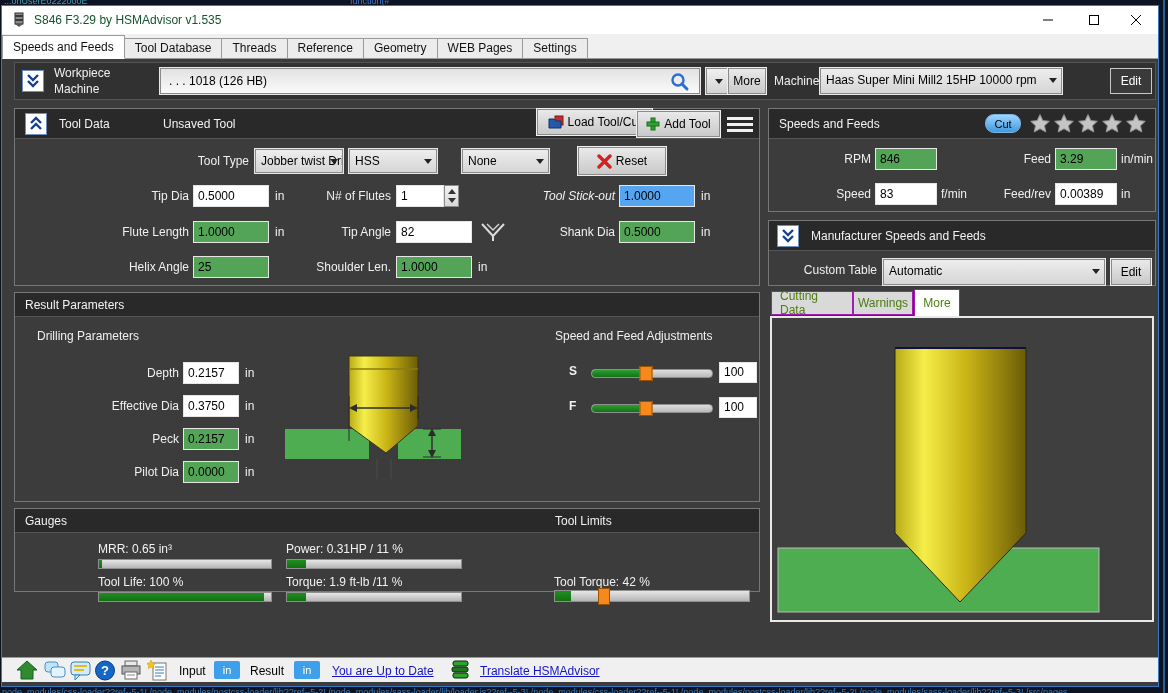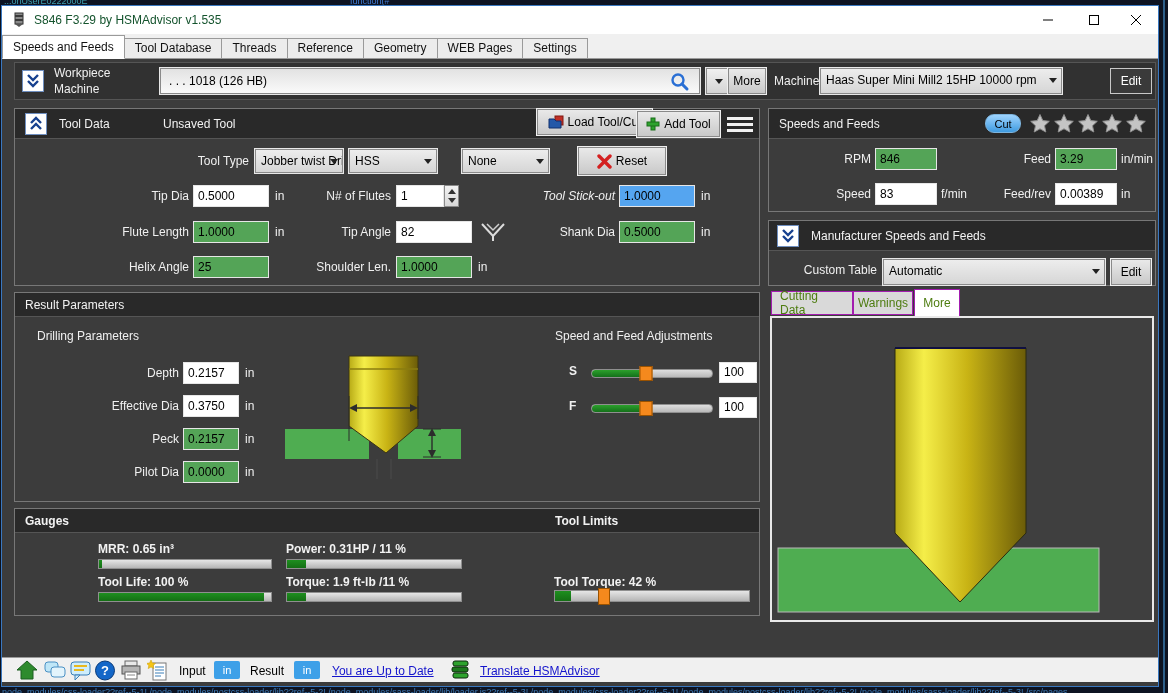--- a/index.html
+++ b/index.html
@@ -355,21 +355,21 @@
     <div class="vbox" style="left:704px;top:69px;">100</div>
 
     <div class="llbl" style="left:554px;top:106px;font-weight:bold;">F</div>
     <div class="slider" style="left:576px;top:111px;width:122px;">
       <div class="fill" style="width: 45%;"></div>
       <div class="handle" style="left: 45%;"></div>
     </div>
     <div class="vbox" style="left:704px;top:104px;">100</div>
   </div>
 
-  <div class="panel" style="left:14px;top:508px;width:746px;height:108px;font-weight:bold;">
+  <div class="panel" style="left:14px;top:508px;width:746px;height:84px;">
     <div class="phead" style="height:24px;">
       <div class="ptitle" style="left:10px;top:5px;">Gauges</div>
       <div class="ptitle" style="left:540px;top:5px;">Tool Limits</div>
     </div>
     <div class="glabel" style="left:83px;top:33px;">MRR: 0.65 in³</div>
     <div class="bar" style="left:83px;top:50px;width:174px;">
       <div class="fill" style="width: 2%;"></div>
     </div>
     <div class="glabel" style="left:271px;top:33px;">Power: 0.31HP / 11 %</div>
     <div class="bar" style="left:271px;top:50px;width:176px;">

